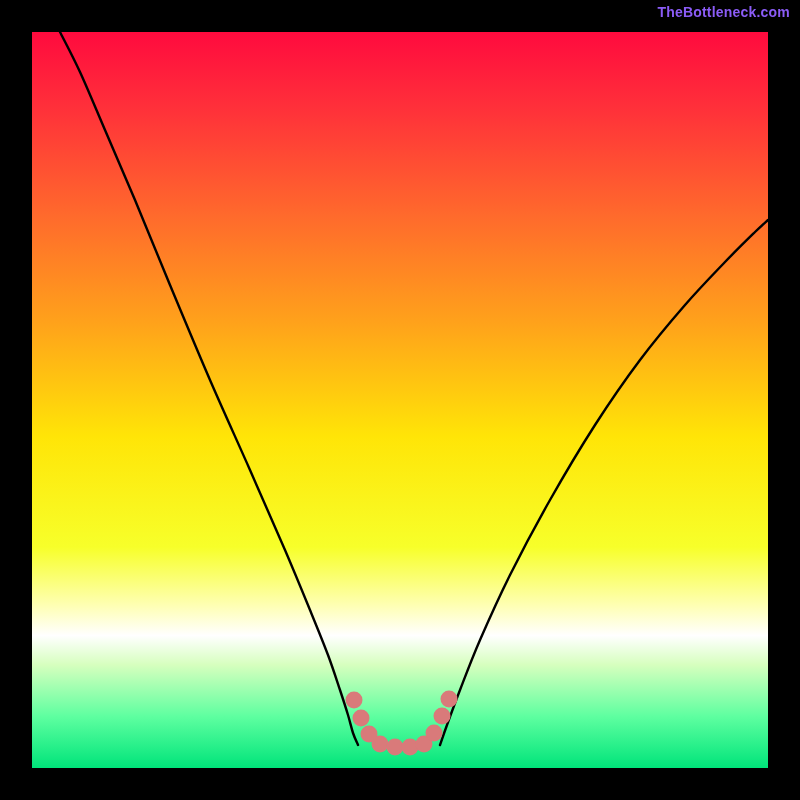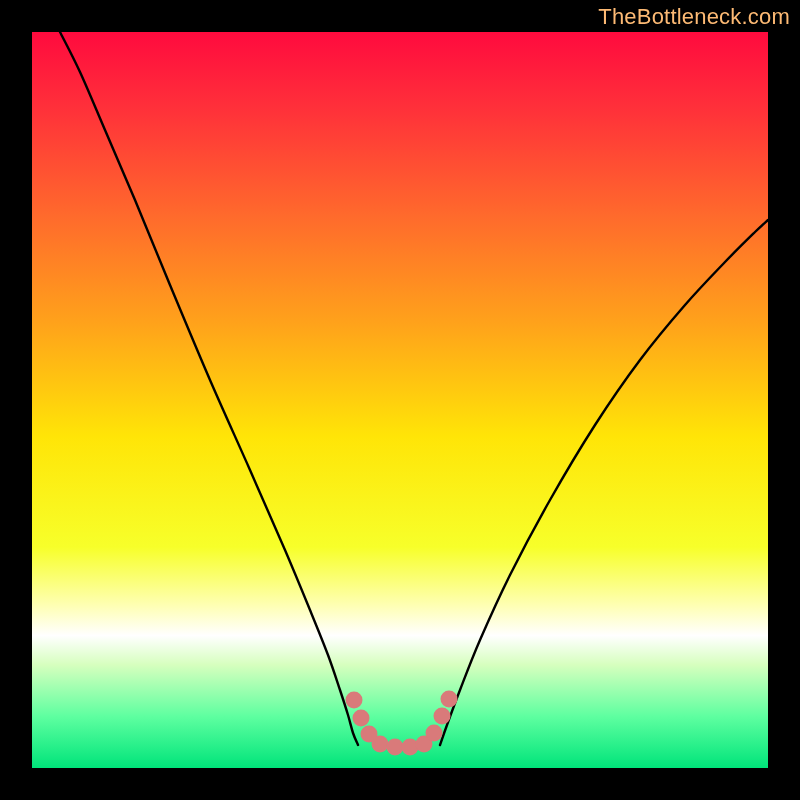--- a/index.html
+++ b/index.html
@@ -13,23 +13,23 @@
   }
   .frame {
     position: absolute;
     inset: 0;
     background: #000;
   }
   .watermark {
     position: absolute;
     top: 4px;
     right: 10px;
-    color: #fdba74;
-    font-size: 22px;
-    font-weight: 400;
+    color: #8b5cf6;
+    font-size: 14px;
+    font-weight: 700;
     letter-spacing: 0.2px;
     z-index: 10;
   }
   svg {
     position: absolute;
     left: 0;
     top: 0;
   }
 </style>
 </head>

